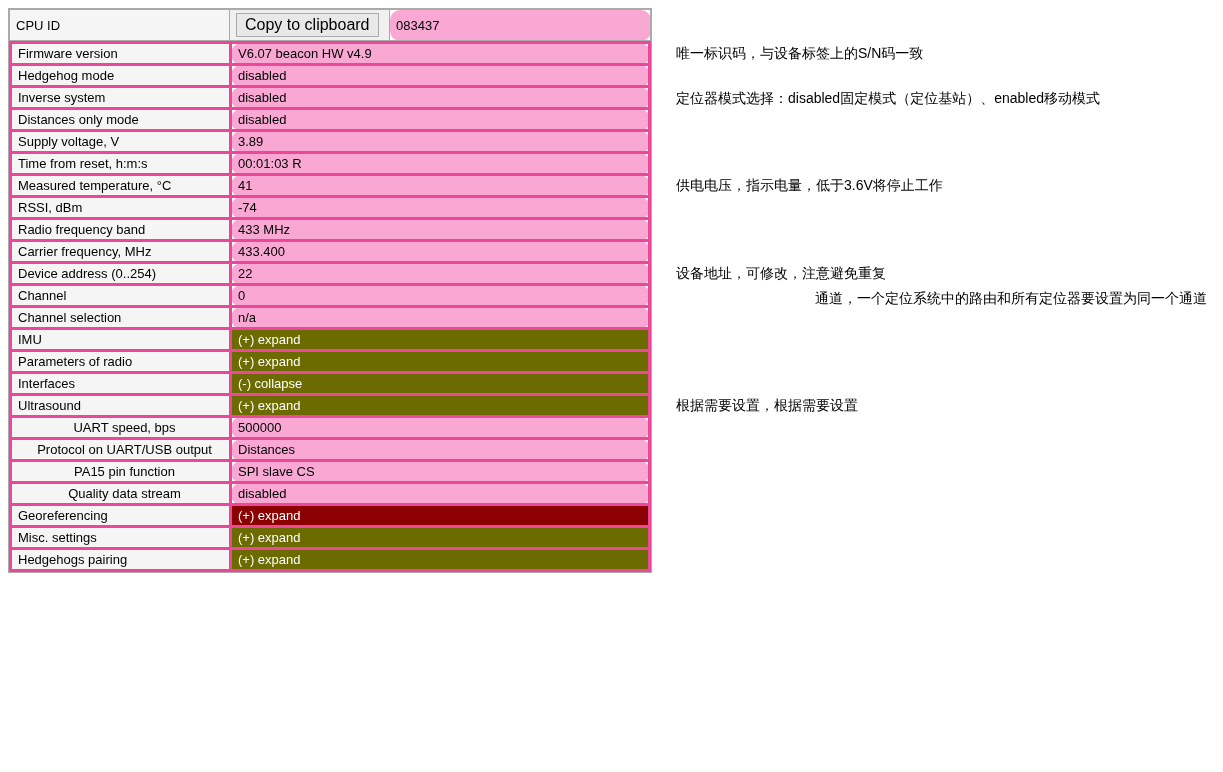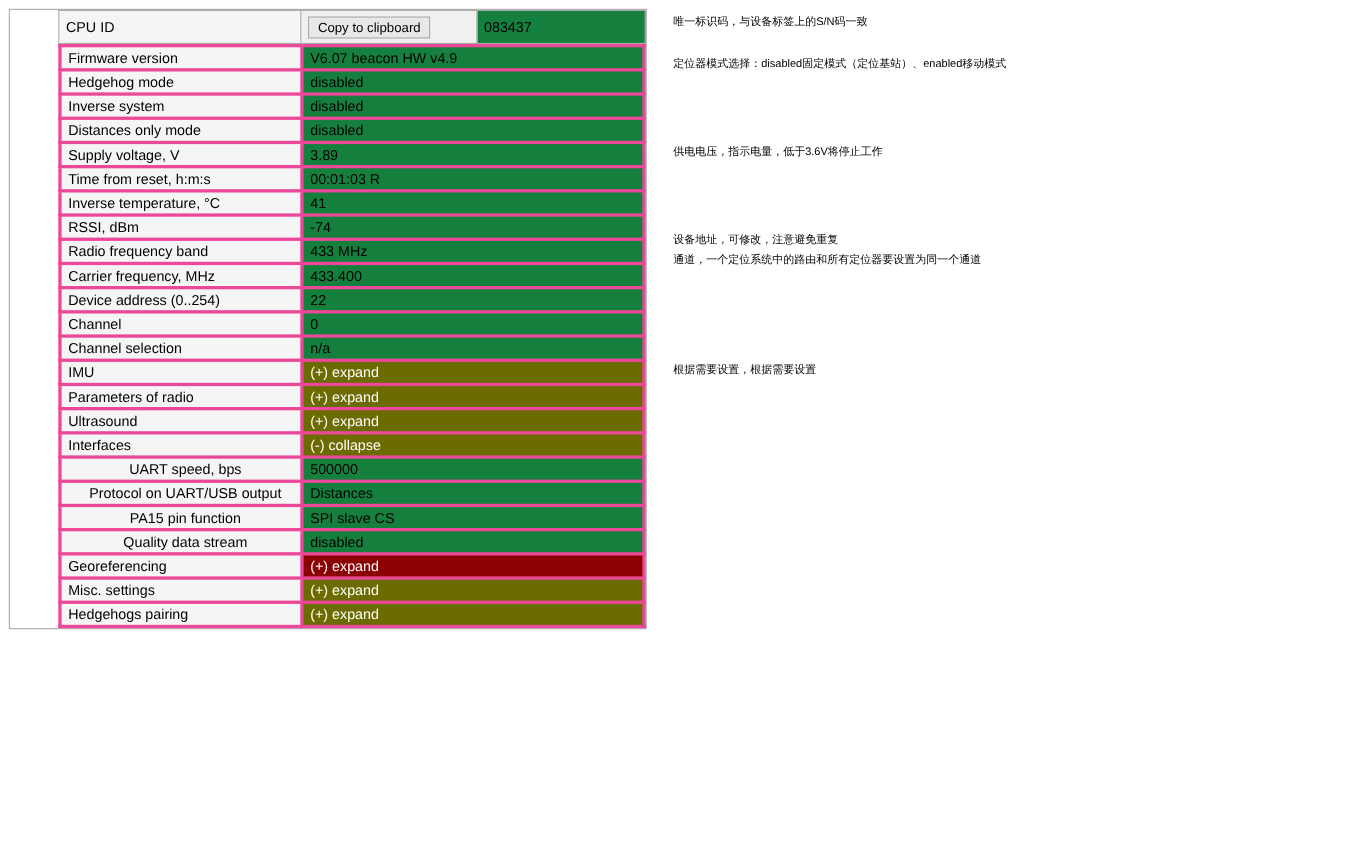--- a/index.html
+++ b/index.html
@@ -8,30 +8,30 @@
       font-size: 13px;
       background: #fff;
       color: #000;
     }
     .main-container {
       display: flex;
       padding: 8px;
       gap: 16px;
     }
     .left-panel {
-      width: 580px;
+      width: 644px;
       flex-shrink: 0;
       border: 1px solid #aaa;
-      padding-left: 44px;
     }
     .right-panel {
       flex: 1;
       padding: 4px 8px;
       line-height: 1.8;
-      font-size: 10px;
+      font-size: 14px;
+      margin-top: 29px;
     }
     table {
       width: 100%;
       border-collapse: collapse;
     }
     td {
       border: 3px solid #ec4899;
       padding: 2px 6px;
       height: 22px;
       vertical-align: middle;
@@ -40,28 +40,29 @@
       background: #f5f5f5;
       width: 220px;
     }
     .label-cell-indent {
       background: #f5f5f5;
       width: 220px;
       padding-left: 14px;
       text-align: center;
     }
     .value-cell {
-      background: #15803d;
+      background: #f9a8d4;
+      border-radius: 10px;
     }
     .copy-btn {
       background: #e8e8e8;
       border: 1px solid #aaa;
       padding: 2px 8px;
       cursor: pointer;
-      font-size: 12px;
+      font-size: 16px;
     }
     .expand-cell {
       background: #6b6b00;
       color: #fff;
       cursor: pointer;
     }
     .expand-cell-red {
       background: #8b0000;
       color: #fff;
       cursor: pointer;
@@ -124,21 +125,21 @@
           </tr>
           <tr>
             <td class="label-cell">Supply voltage, V</td>
             <td class="value-cell">3.89</td>
           </tr>
           <tr>
             <td class="label-cell">Time from reset, h:m:s</td>
             <td class="value-cell">00:01:03  R</td>
           </tr>
           <tr>
-            <td class="label-cell">Inverse temperature, °C</td>
+            <td class="label-cell">Measured temperature, °C</td>
             <td class="value-cell">41</td>
           </tr>
           <tr>
             <td class="label-cell">RSSI, dBm</td>
             <td class="value-cell">-74</td>
           </tr>
           <tr>
             <td class="label-cell">Radio frequency band</td>
             <td class="value-cell">433 MHz</td>
           </tr>
@@ -160,26 +161,26 @@
           </tr>
           <tr>
             <td class="label-cell">IMU</td>
             <td class="expand-cell">(+) expand</td>
           </tr>
           <tr>
             <td class="label-cell">Parameters of radio</td>
             <td class="expand-cell">(+) expand</td>
           </tr>
           <tr>
-            <td class="label-cell">Ultrasound</td>
-            <td class="expand-cell">(+) expand</td>
-          </tr>
-          <tr>
             <td class="label-cell">Interfaces</td>
             <td class="collapse-cell">(-) collapse</td>
+          </tr>
+          <tr>
+            <td class="label-cell">Ultrasound</td>
+            <td class="expand-cell">(+) expand</td>
           </tr>
           <tr>
             <td class="label-cell-indent">UART speed, bps</td>
             <td class="value-cell">500000</td>
           </tr>
           <tr>
             <td class="label-cell-indent">Protocol on UART/USB output</td>
             <td class="value-cell">Distances</td>
           </tr>
           <tr>
@@ -214,21 +215,21 @@
       <span>定位器模式选择：disabled固定模式（定位基站）、enabled移动模式</span>
     </div>
     <div class="right-spacer" style="height:60px;"></div>
     <div style="margin-bottom:2px;">
       <span>供电电压，指示电量，低于3.6V将停止工作</span>
     </div>
     <div class="right-spacer" style="height:60px;"></div>
     <div style="margin-bottom:0px;">
       <span>设备地址，可修改，注意避免重复</span>
     </div>
-    <div style="margin-bottom:2px;">
+    <div style="margin-bottom:2px;text-align:right;">
       <span>通道，一个定位系统中的路由和所有定位器要设置为同一个通道</span>
     </div>
     <div class="right-spacer" style="height:80px;"></div>
     <div style="margin-bottom:2px;">
       <span>根据需要设置，根据需要设置</span>
     </div>
   </div>
 </div>
 
 </body></html>

